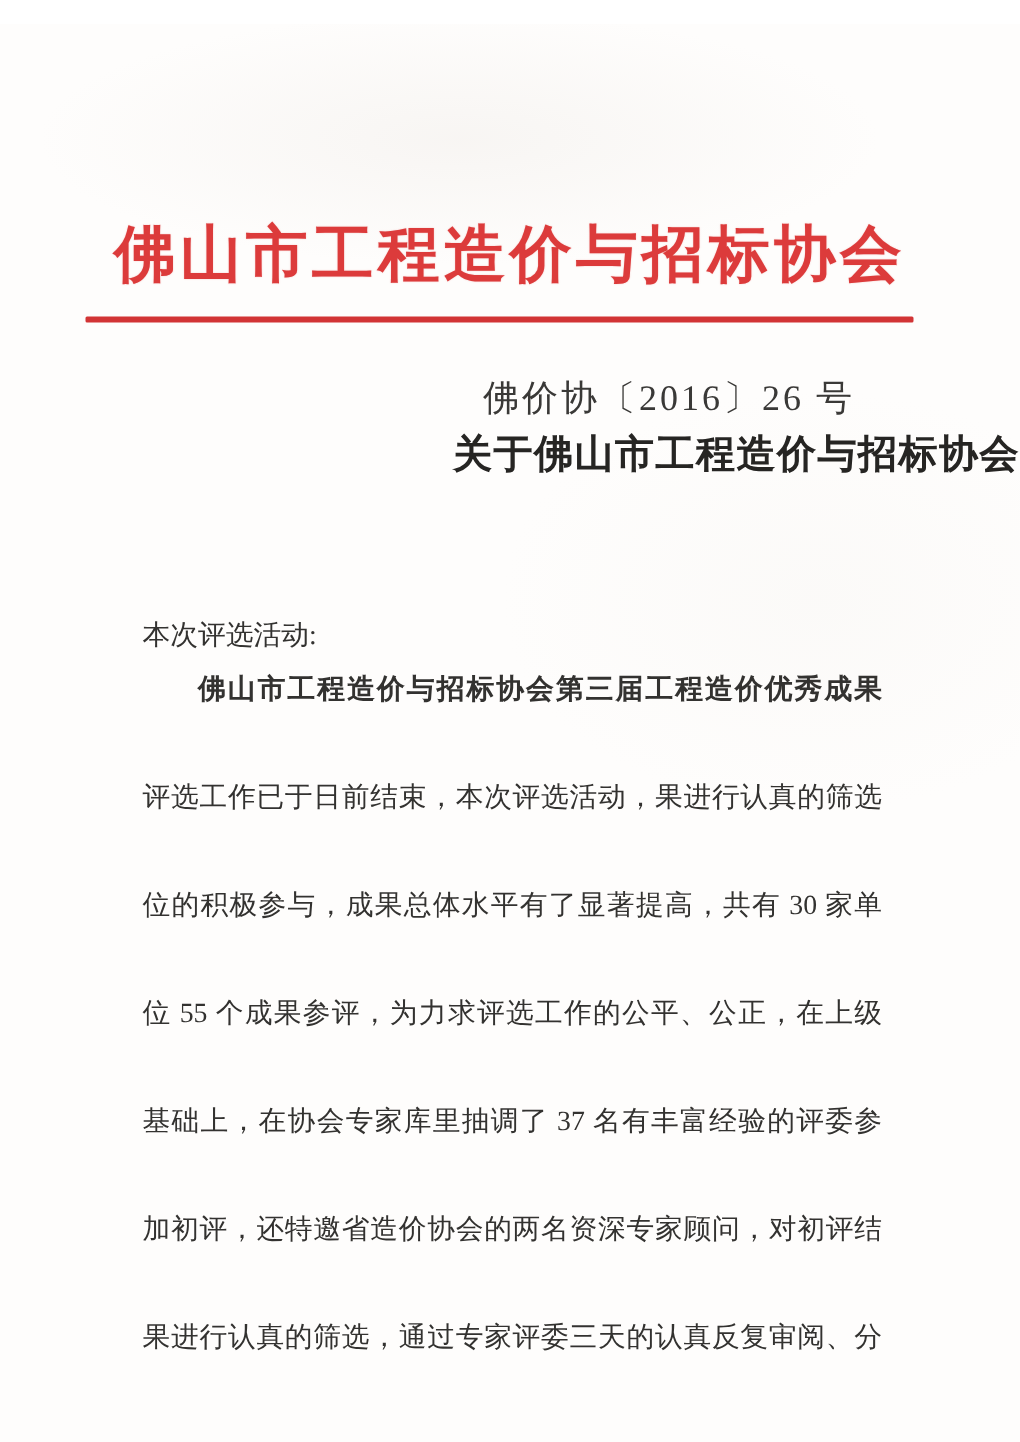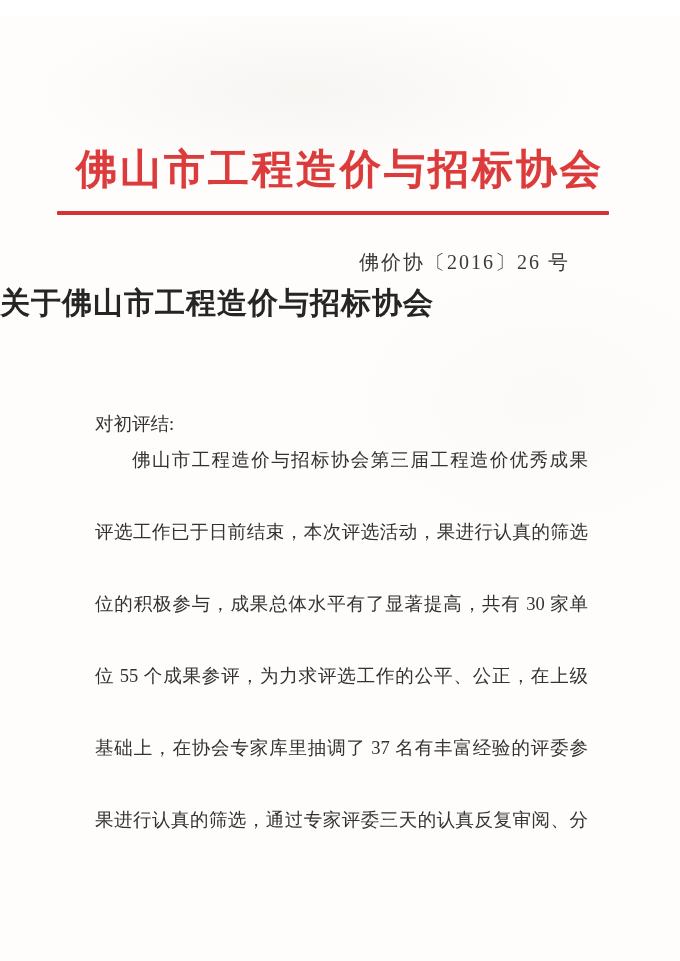--- a/index.html
+++ b/index.html
@@ -47,33 +47,33 @@
     border-radius: 1px;
   }
 
   
   .docnum {
     position: absolute;
     top: 233px;
     left: 0;
     width: 570px;
     text-align: right;
-    font-size: 20px;
+    font-size: 24px;
     letter-spacing: 2px;
     color: #3a3937;
   }
 
   
   .doc-title {
     position: absolute;
     top: 269px;
     left: 0;
     width: 100%;
-    text-align: left;
-    font-size: 30px;
+    text-align: right;
+    font-size: 26px;
     line-height: 35px;
     font-weight: bold;
     letter-spacing: 1px;
     color: #262523;
   }
 
   
   .body-block {
     position: absolute;
     top: 390px;
@@ -92,41 +92,43 @@
     text-justify: inter-character;
   }
   .bodyline.j::after {
     content: "";
     display: inline-block;
     width: 100%;
     height: 0;
   }
   .bodyline.indent {
     text-indent: 2em;
+    font-weight: bold;
   }
 </style>
 </head>
 <body>
 
 <div class="page">
 
   <div class="letterhead">佛山市工程造价与招标协会</div>
 
   <div class="redline"></div>
 
   <div class="docnum">佛价协〔2016〕26 号</div>
 
   <div class="doc-title">
     <div>关于佛山市工程造价与招标协会</div>
   </div>
 
   <div class="body-block">
-    <div class="bodyline">对初评结:</div>
+    <div class="bodyline">本次评选活动:</div>
     <div class="bodyline j indent">佛山市工程造价与招标协会第三届工程造价优秀成果</div>
     <div class="bodyline j">评选工作已于日前结束，本次评选活动，果进行认真的筛选</div>
     <div class="bodyline j">位的积极参与，成果总体水平有了显著提高，共有 30 家单</div>
     <div class="bodyline j">位 55 个成果参评，为力求评选工作的公平、公正，在上级</div>
     <div class="bodyline j">基础上，在协会专家库里抽调了 37 名有丰富经验的评委参</div>
+    <div class="bodyline j">加初评，还特邀省造价协会的两名资深专家顾问，对初评结</div>
     <div class="bodyline j">果进行认真的筛选，通过专家评委三天的认真反复审阅、分</div>
 
   </div>
 
 </div>
 
 </body></html>

